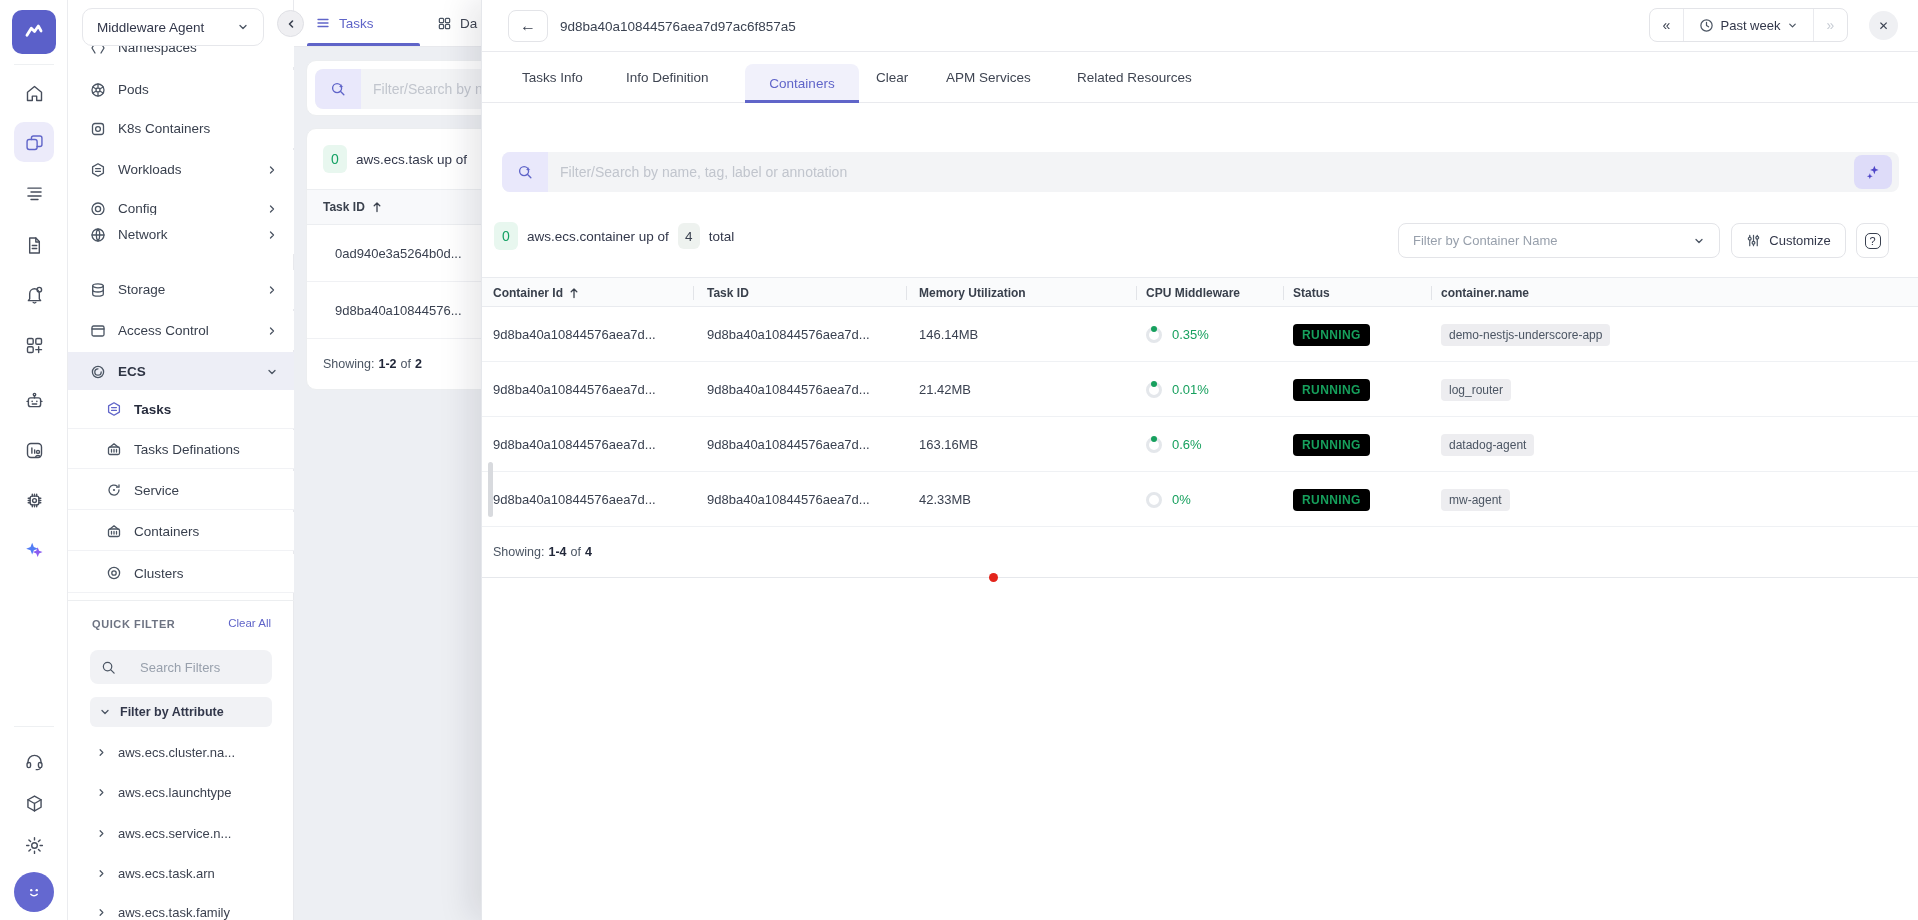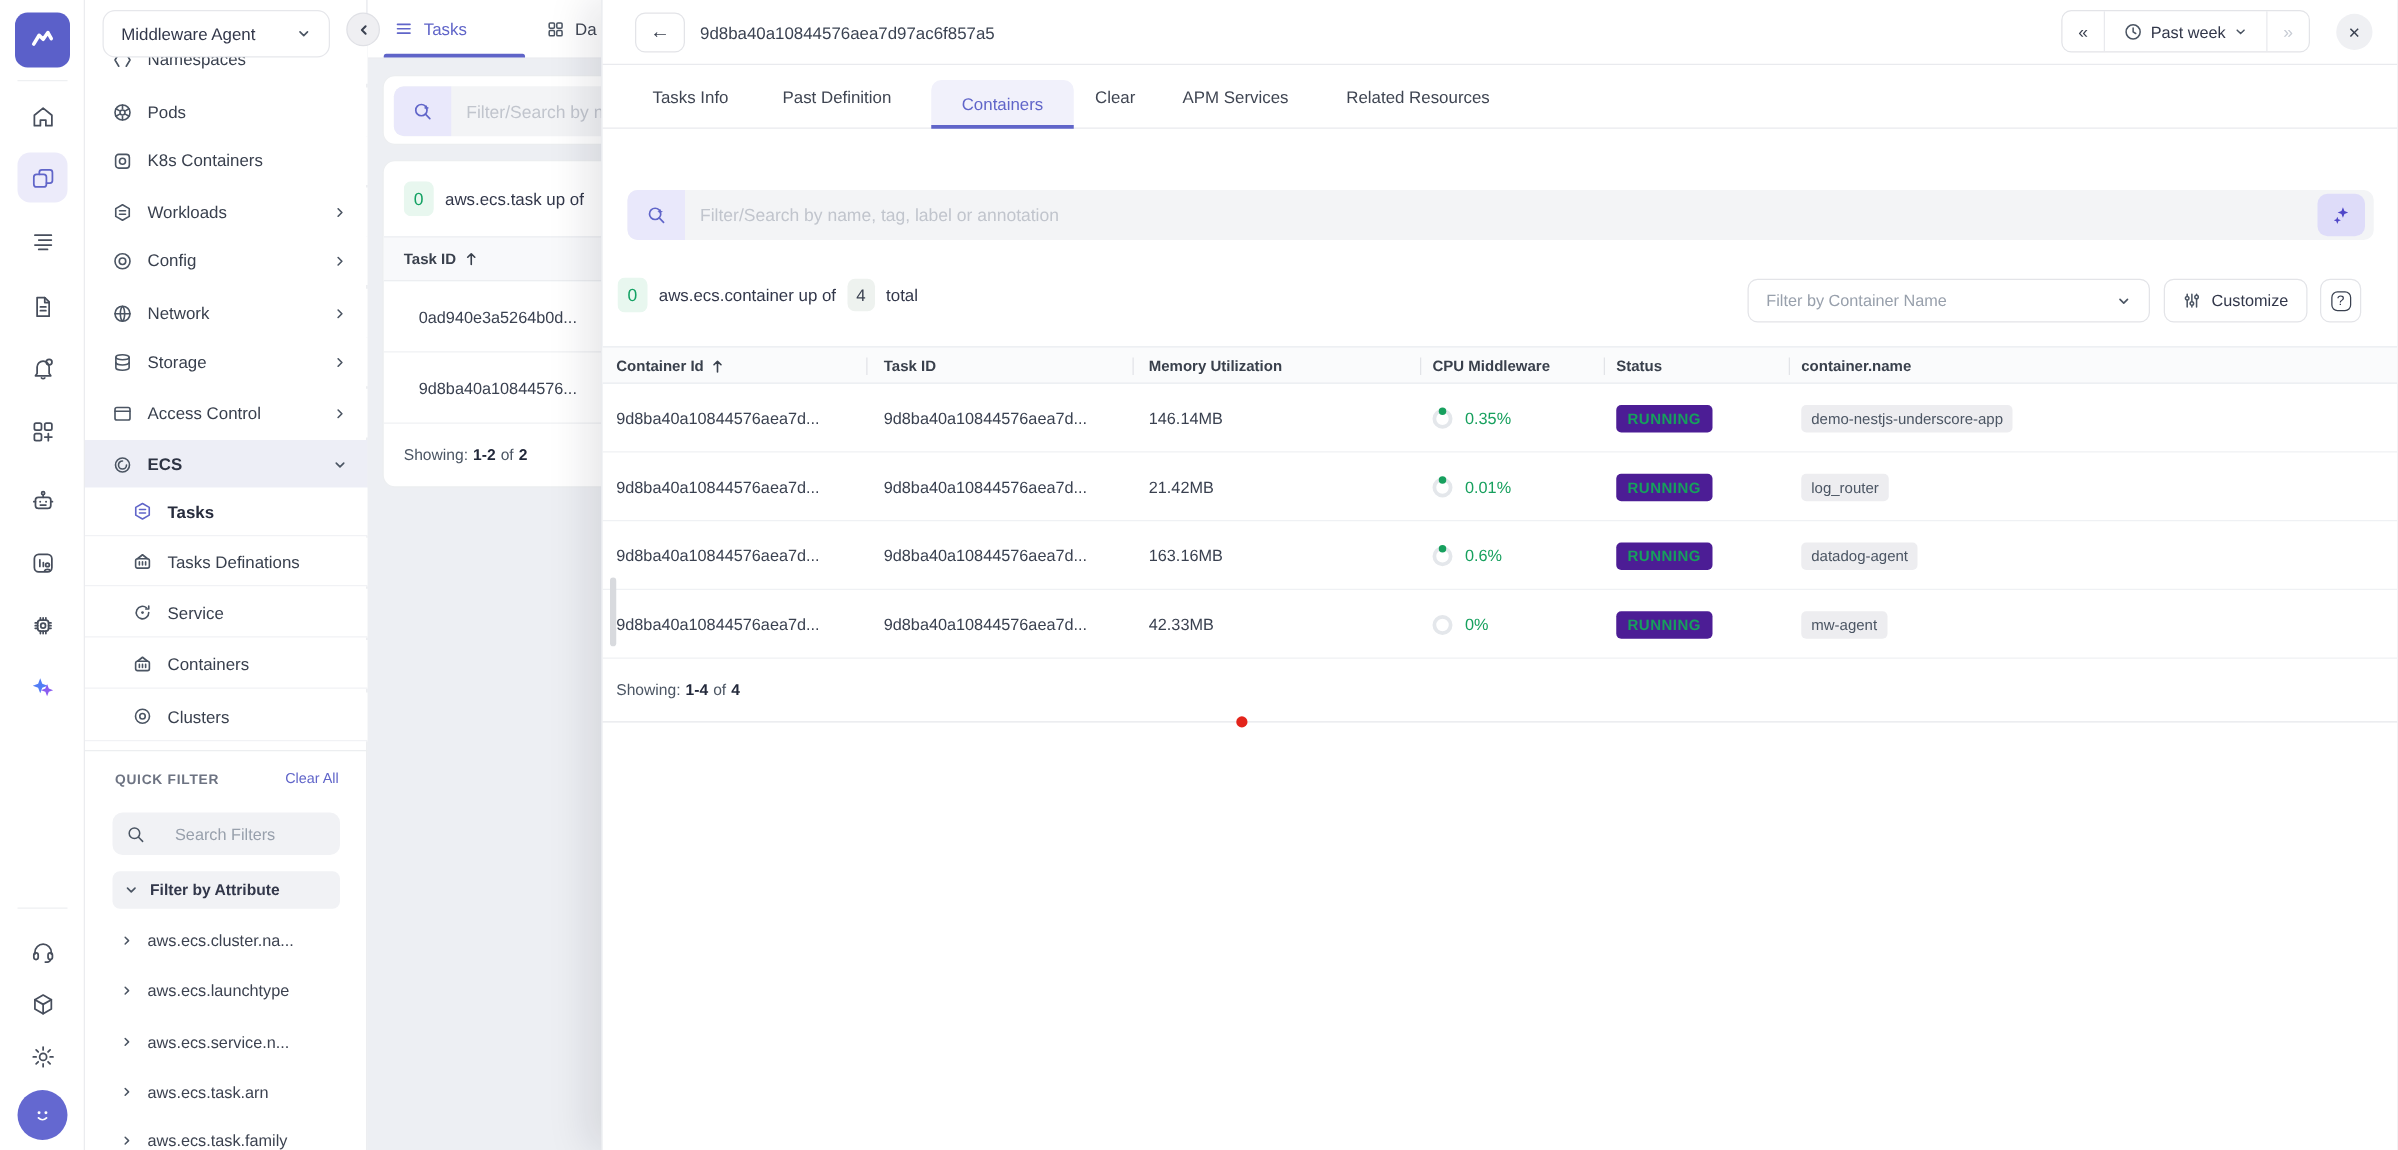--- a/index.html
+++ b/index.html
@@ -75,21 +75,21 @@
   .btn{position:absolute;border:1px solid #e3e4e8;border-radius:8px;background:#fff;display:flex;align-items:center;justify-content:center;gap:8px;font-size:13px;color:#32374a;cursor:pointer}
   
   .thead{position:absolute;left:0;top:277px;width:1437px;height:30px;background:#fafbfc;border-top:1px solid #e9ebef;border-bottom:1px solid #e9ebef}
   .th{position:absolute;top:0;height:30px;display:flex;align-items:center;gap:6px;font-size:12px;font-weight:700;color:#39404c}
   .th-sep{position:absolute;top:8px;width:1px;height:14px;background:#e2e4e8}
   .tr{position:absolute;left:0;width:1437px;height:55px;border-bottom:1px solid #eff1f4;cursor:pointer}
   .td{position:absolute;top:0;height:55px;display:flex;align-items:center;font-size:13px;color:#3a4150;white-space:nowrap}
   .donut{width:16px;height:16px;border:3px solid #e4e7eb;border-radius:50%;position:relative}
   .donut .dot{position:absolute;left:50%;top:-4px;transform:translateX(-50%);width:6px;height:6px;border-radius:50%;background:#17a05e}
   .cpu-val{margin-left:10px;color:#17a05e;font-weight:500}
-  .badge-run{background:#4c1d95;color:#16a05c;font-size:12px;font-weight:700;letter-spacing:.4px;padding:4px 9px;border-radius:4px}
+  .badge-run{background:#000000;color:#16a05c;font-size:12px;font-weight:700;letter-spacing:.4px;padding:4px 9px;border-radius:4px}
   .badge-name{background:#ededf0;color:#4b5563;font-size:12px;padding:4px 8px;border-radius:4px}
   .vscroll{position:absolute;left:6px;top:462px;width:5px;height:55px;background:#d8dade;border-radius:3px;cursor:grab}
   .ov-divider{position:absolute;left:0;top:577px;width:1437px;height:1px;background:#e6e8ec}
   .red-dot{position:absolute;left:507px;top:573px;width:9px;height:9px;border-radius:50%;background:#e3241b}
   .chev{display:inline-flex}
 </style>
 </head>
 <body>
 
 <div class="stage">
@@ -248,21 +248,21 @@
           <circle cx="8" cy="8" r="6"></circle>
           <circle cx="8" cy="8" r="2.6"></circle>
         </svg>
       <span class="lbl">Config</span>
       <span class="chev">
           <svg class="ico-sm" width="12" height="12" viewBox="0 0 12 12">
             <polyline points="4.5,3 7.5,6 4.5,9"></polyline>
           </svg>
         </span>
     </div>
-    <div class="m-row" style="top:231px">
+    <div class="m-row" style="top:215px">
       <svg class="ico-sm" width="16" height="16" viewBox="0 0 16 16">
           <circle cx="8" cy="8" r="6"></circle>
           <path d="M2 8h12M8 2c2.3 2.2 2.3 9.8 0 12-2.3-2.2-2.3-9.8 0-12z"></path>
         </svg>
       <span class="lbl">Network</span>
       <span class="chev">
           <svg class="ico-sm" width="12" height="12" viewBox="0 0 12 12">
             <polyline points="4.5,3 7.5,6 4.5,9"></polyline>
           </svg>
         </span>
@@ -495,21 +495,21 @@
       <div class="close-btn">
           <span>✕</span>
         </div>
     </div>
 
     <div class="ov-tabbar">
       <div class="ov-tab" style="left:40px">
           <span>Tasks Info</span>
         </div>
       <div class="ov-tab" style="left:144px">
-          <span>Past Definition</span>
+          <span>Info Definition</span>
         </div>
       <div class="ov-tab-pill">
           <span>Containers</span>
         </div>
       <div class="ov-tab-ul"></div>
       <div class="ov-tab" style="left:394px">
           <span>Clear</span>
         </div>
       <div class="ov-tab" style="left:464px">
           <span>APM Services</span>

